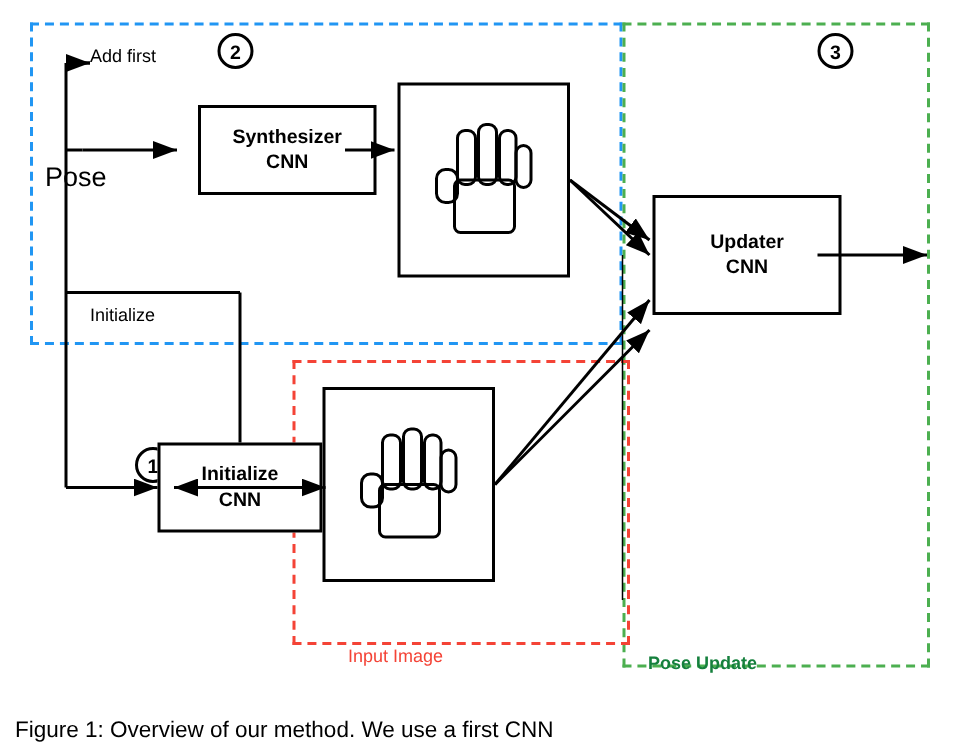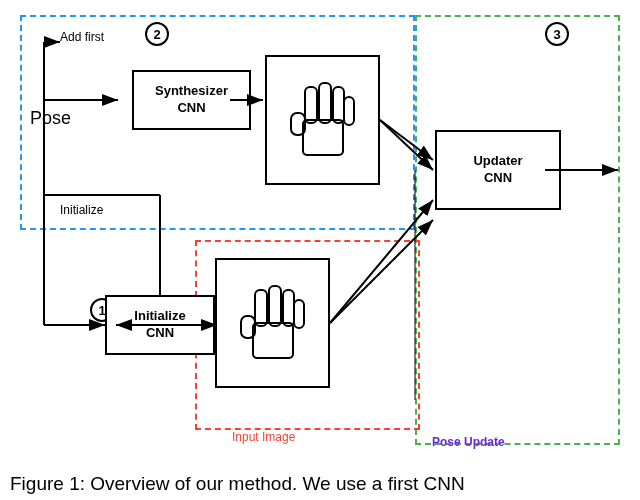--- a/index.html
+++ b/index.html
@@ -77,21 +77,21 @@
     
     .label {
       position: absolute;
       font-size: 12px;
     }
     .label-blue {
       color: #2196F3;
       font-weight: bold;
     }
     .label-green {
-      color: #6d28d9;
+      color: #15803d;
       font-weight: bold;
     }
     .label-red {
       color: #F44336;
       font-weight: normal;
     }
 
     
     #arrows {
       position: absolute;
@@ -106,21 +106,21 @@
     .hand-icon {
       width: 80px;
       height: 90px;
     }
 
     
     #caption {
       position: absolute;
       bottom: 5px;
       left: 10px;
-      font-size: 19px;
+      font-size: 15px;
       width: 620px;
       margin-top: 44px;
     }
   </style>
 </head>
 <body>
 
 <div id="diagram">
 
   <div class="dashed-box blue-box"></div>

